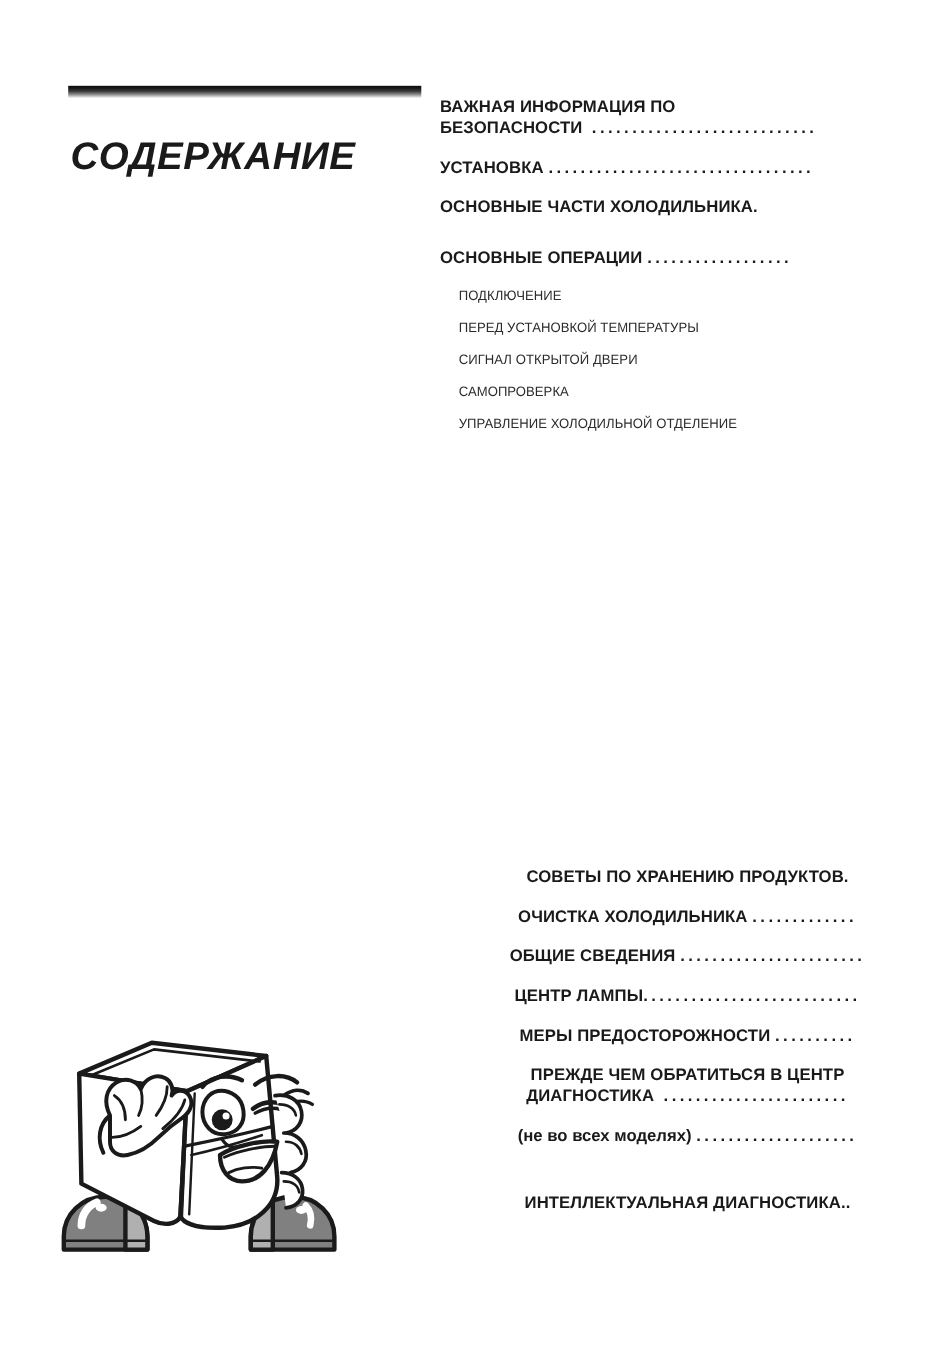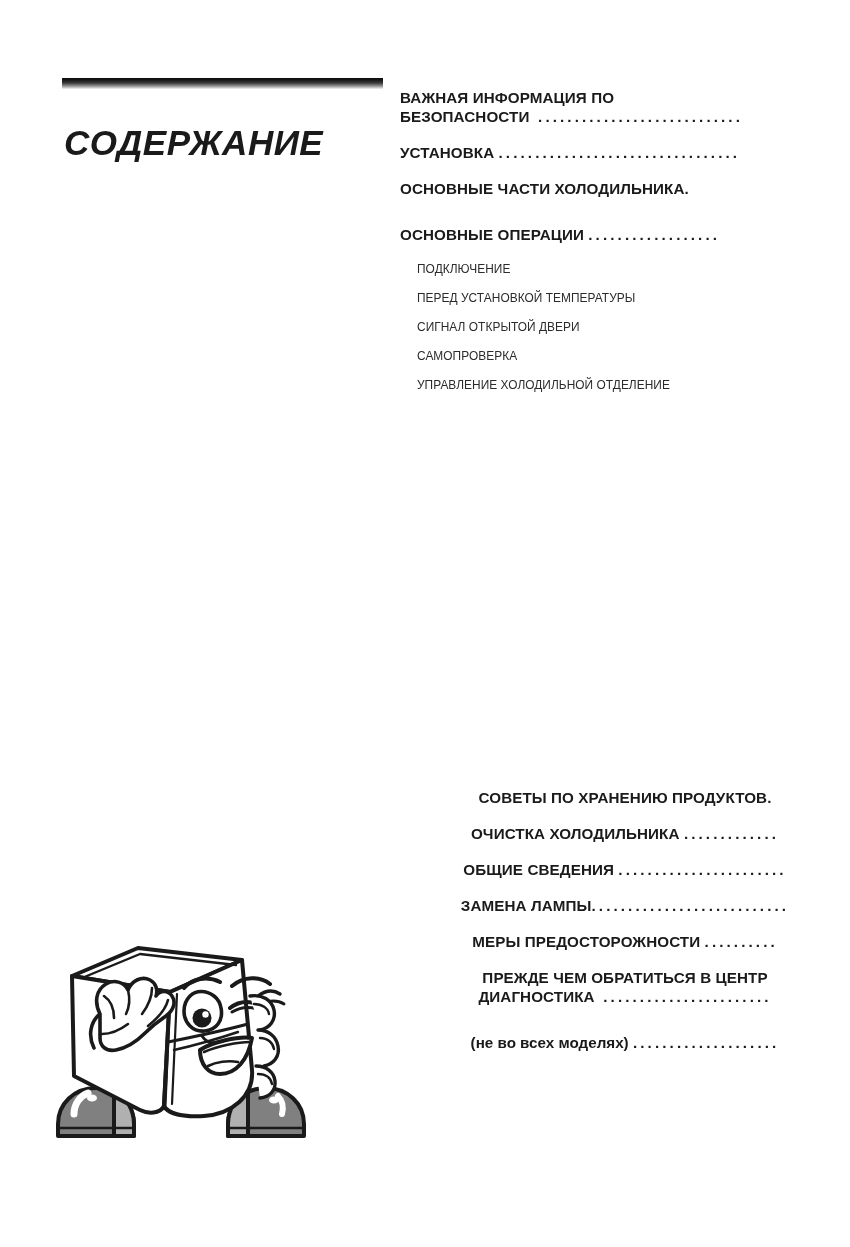--- a/index.html
+++ b/index.html
@@ -268,30 +268,33 @@
 
     <div class="toc-entry">
       <span class="line"><span>ОЧИСТКА ХОЛОДИЛЬНИКА</span>&nbsp;<span class="dots">.............</span></span>
     </div>
 
     <div class="toc-entry">
       <span class="line"><span>ОБЩИЕ СВЕДЕНИЯ</span>&nbsp;<span class="dots">.......................</span></span>
     </div>
 
     <div class="toc-entry">
-      <span class="line"><span>ЗАМЕНА ЛАМПЫ</span><span class="dots">...........................</span></span>
+      <span class="line"><span>ЦЕНТР ЛАМПЫ</span><span class="dots">...........................</span></span>
     </div>
 
     <div class="toc-entry">
       <span class="line"><span>МЕРЫ ПРЕДОСТОРОЖНОСТИ</span>&nbsp;<span class="dots">..........</span></span>
     </div>
 
     <div class="toc-entry">
       <span class="line">ПРЕЖДЕ ЧЕМ ОБРАТИТЬСЯ В ЦЕНТР</span>
       <span class="line"><span>ДИАГНОСТИКА</span>&nbsp;&nbsp;<span class="dots">.......................</span></span>
     </div>
 
     <div class="toc-entry">
       <span class="line"><span class="paren">(не во всех моделях)</span>&nbsp;<span class="dots">....................</span></span>
     </div>
 
+    <div class="toc-entry" id="toc-entry-diagnostics">
+      <span class="line"><span>ИНТЕЛЛЕКТУАЛЬНАЯ ДИАГНОСТИКА..</span><span class="dots"></span></span>
+    </div>
   </div>
 </div>
 
 </body></html>

